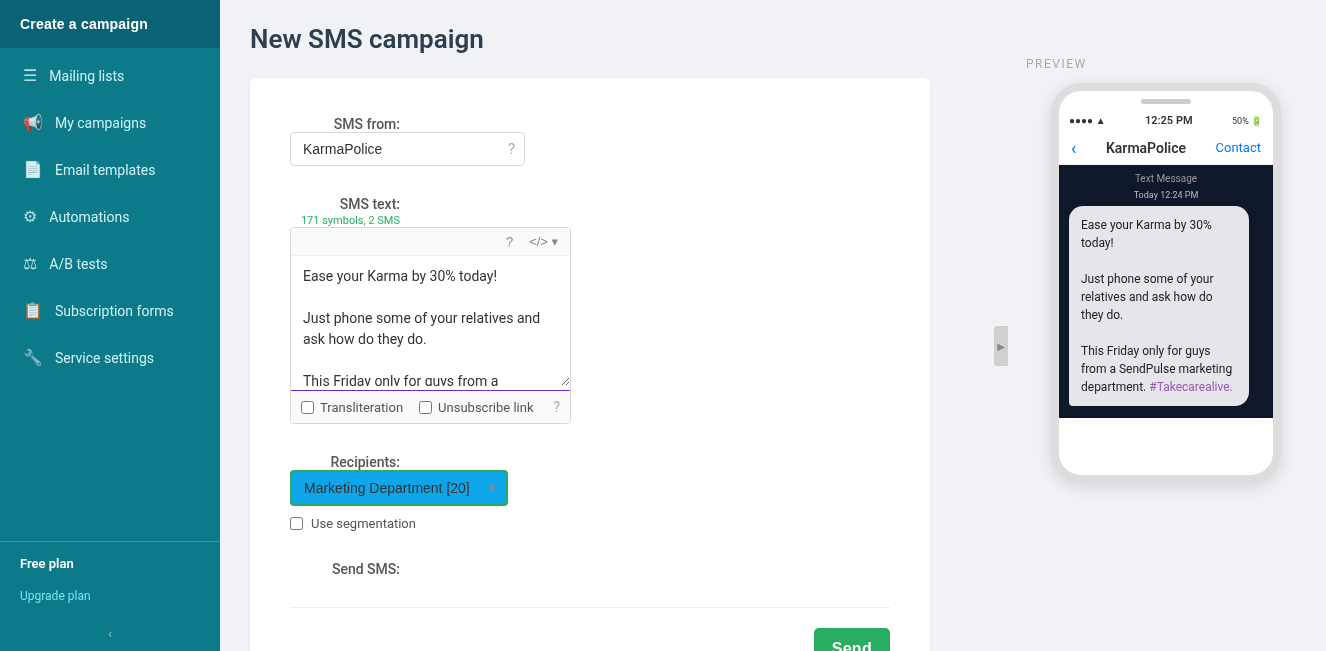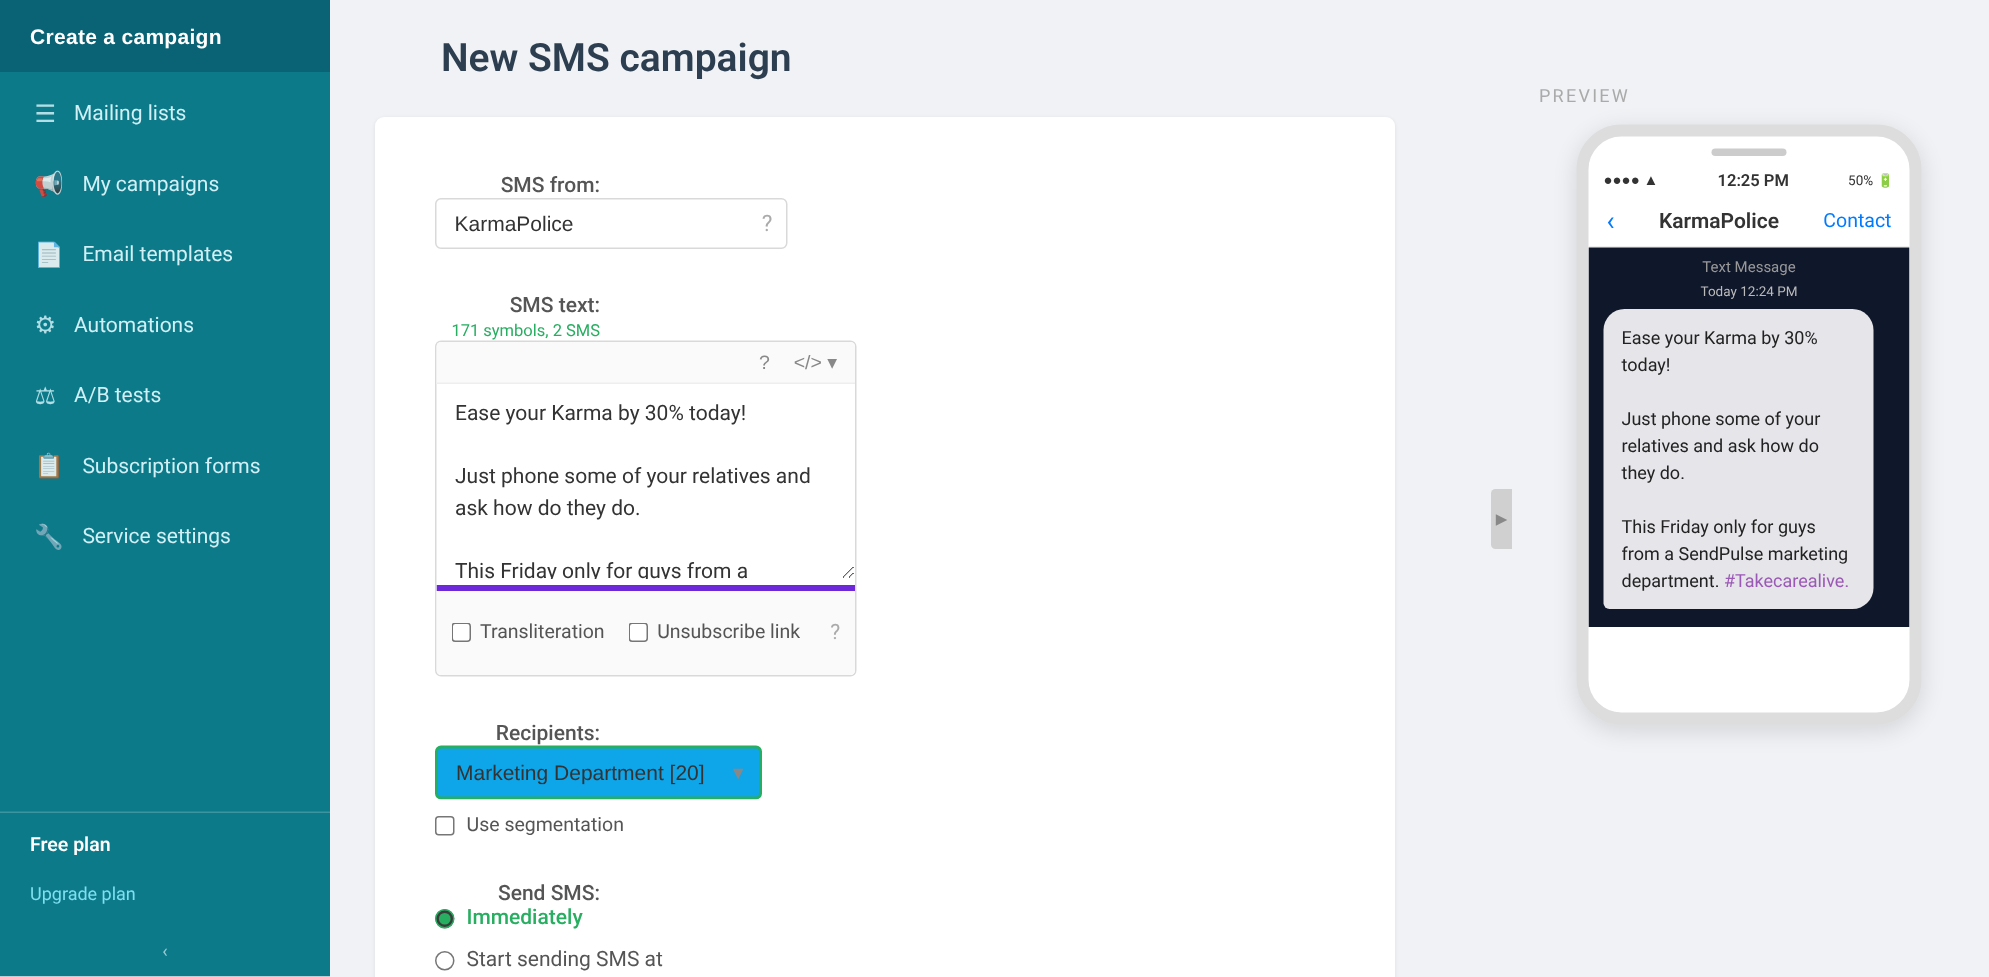--- a/index.html
+++ b/index.html
@@ -62,21 +62,20 @@
       overflow-y: auto;
       background: #f0f2f5;
       padding: 24px 30px;
     }
 
     .page-title {
       font-size: 26px;
       font-weight: 600;
       color: #2c3e50;
       margin-bottom: 24px;
-      margin-left: 44px;
     }
 
     .form-card {
       background: #fff;
       border-radius: 6px;
       padding: 30px 40px 30px 40px;
       max-width: 680px;
       box-shadow: 0 1px 3px rgba(0,0,0,0.08);
     }
 
@@ -158,25 +157,25 @@
       font-size: 14px;
       color: #333;
       resize: vertical;
       outline: none;
       line-height: 1.5;
       font-family: inherit;
     }
 
     .checkbox-row {
       display: flex;
-      align-items: flex-start;
+      align-items: center;
       gap: 16px;
-      padding: 20px 10px;
+      padding: 8px 10px;
       background: #fafafa;
-      border-top: 4px solid #6d28d9;
+      border-top: 1px solid #6d28d9;
     }
     .checkbox-row label {
       display: flex;
       align-items: center;
       gap: 6px;
       font-size: 13px;
       color: #555;
       cursor: pointer;
     }
     .checkbox-row .help-inline {
@@ -472,32 +471,20 @@
         </div>
         <div class="use-segmentation-row">
           <input type="checkbox" style="">
           <span>Use segmentation</span>
         </div>
       </div>
     </div>
 
     <div class="form-row">
       <div class="form-label">Send SMS:</div>
-      <div class="form-field">
-        <div class="radio-group">
-          <label class="radio-option">
-            <input type="radio" name="send_time" checked="" style="">
-            <span class="radio-label">Immediately</span>
-          </label>
-          <label class="radio-option">
-            <input type="radio" name="send_time" style="">
-            <span class="radio-label-gray">Start sending SMS at</span>
-          </label>
-        </div>
-      </div>
     </div>
 
     <div class="button-row">
       <button class="send-btn">Send</button>
     </div>
 
   </div>
 </div>
 
 <div class="preview-panel">

